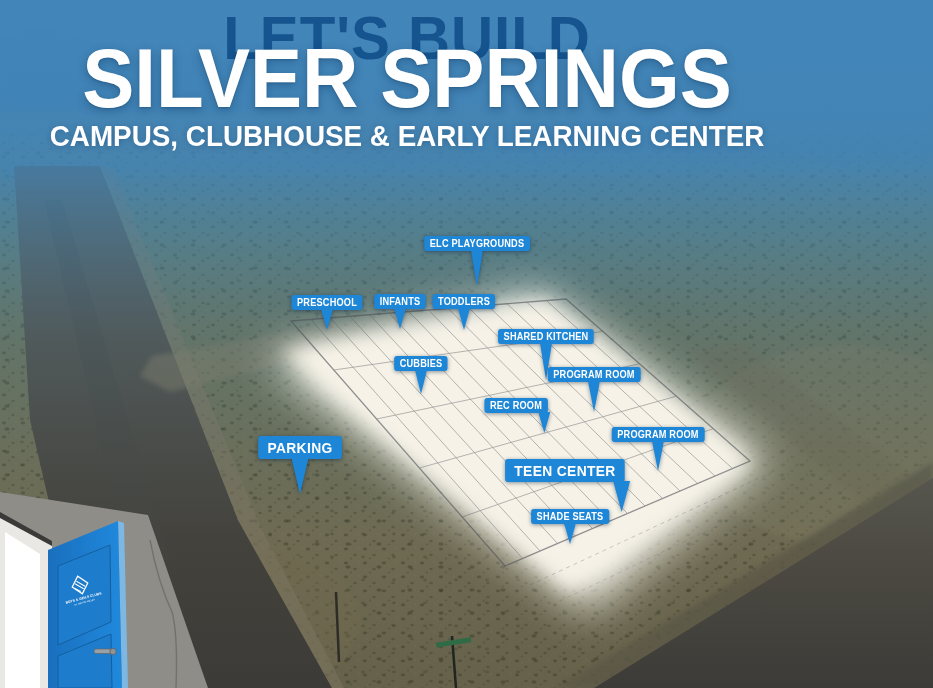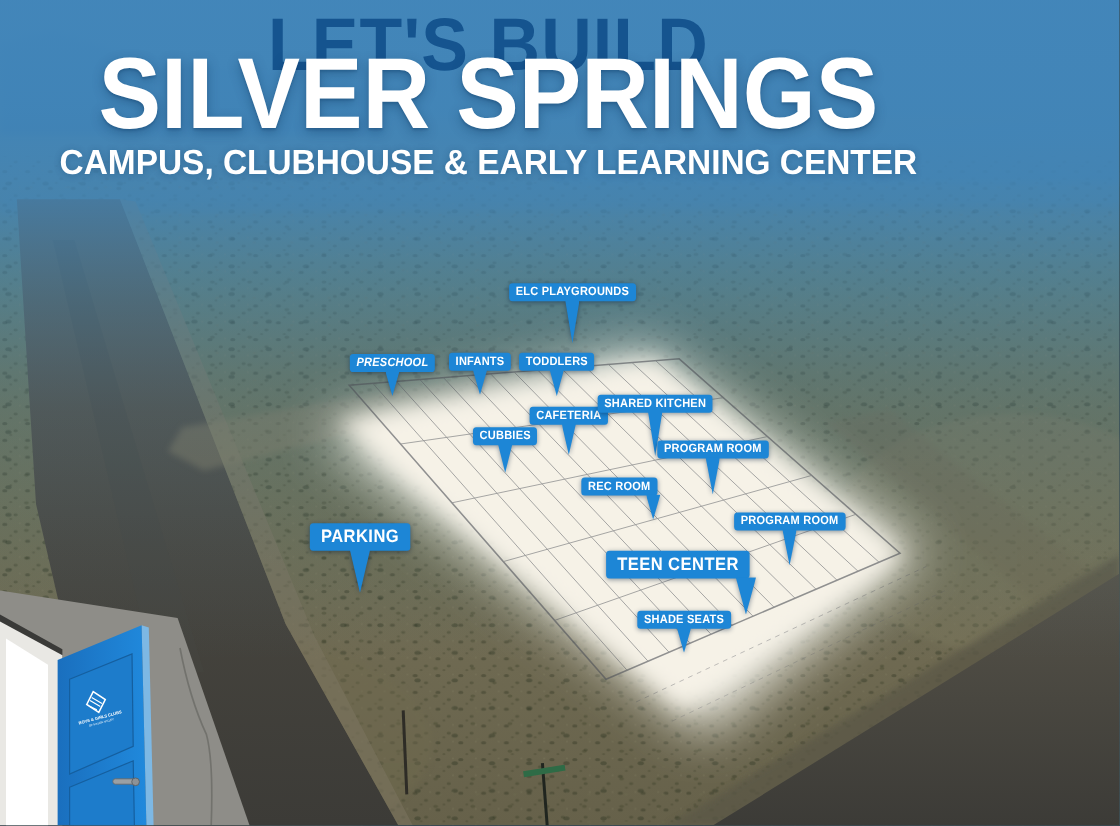--- a/index.html
+++ b/index.html
@@ -157,36 +157,32 @@
     <div class="kicker">LET'S BUILD</div>
     <div class="main-title">SILVER SPRINGS</div>
     <div class="subtitle">CAMPUS, CLUBHOUSE &amp; EARLY LEARNING CENTER</div>
   </div>
 
   <div class="map-labels">
       <div class="map-label small" style="left: 477px; top: 236px;">
         <span class="lbl-text">ELC PLAYGROUNDS</span>
         <div class="lbl-tail" style="height: 36px;"></div>
       </div>
-      <div class="map-label small" style="left: 327px; top: 295px; font-style: italic;">
+      <div class="map-label small" style="left: 327px; top: 295px;">
         <span class="lbl-text">PRESCHOOL</span>
         <div class="lbl-tail" style="height: 21px;"></div>
       </div>
       <div class="map-label small" style="left: 400px; top: 294px;">
         <span class="lbl-text">INFANTS</span>
         <div class="lbl-tail" style="height: 21px;"></div>
       </div>
       <div class="map-label small" style="left: 464px; top: 294px; text-align: center;">
         <span class="lbl-text">TODDLERS</span>
         <div class="lbl-tail" style="height: 22px;"></div>
       </div>
-      <div class="map-label small" style="left: 474px; top: 339px;">
-        <span class="lbl-text">CAFETERIA</span>
-        <div class="lbl-tail" style="height: 26px;"></div>
-      </div>
       <div class="map-label small" style="left: 546px; top: 329px;">
         <span class="lbl-text">SHARED KITCHEN</span>
         <div class="lbl-tail" style="height: 37px;"></div>
       </div>
       <div class="map-label small" style="left: 421px; top: 356px;">
         <span class="lbl-text">CUBBIES</span>
         <div class="lbl-tail" style="height: 24px;"></div>
       </div>
       <div class="map-label small" style="left: 594px; top: 367px;">
         <span class="lbl-text">PROGRAM ROOM</span>

